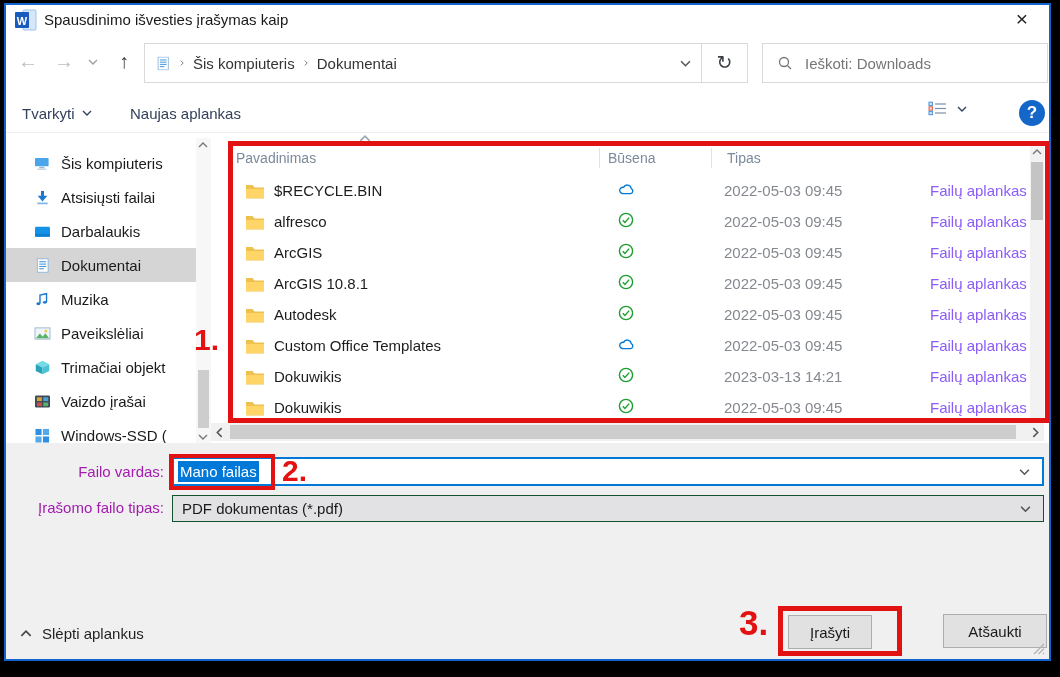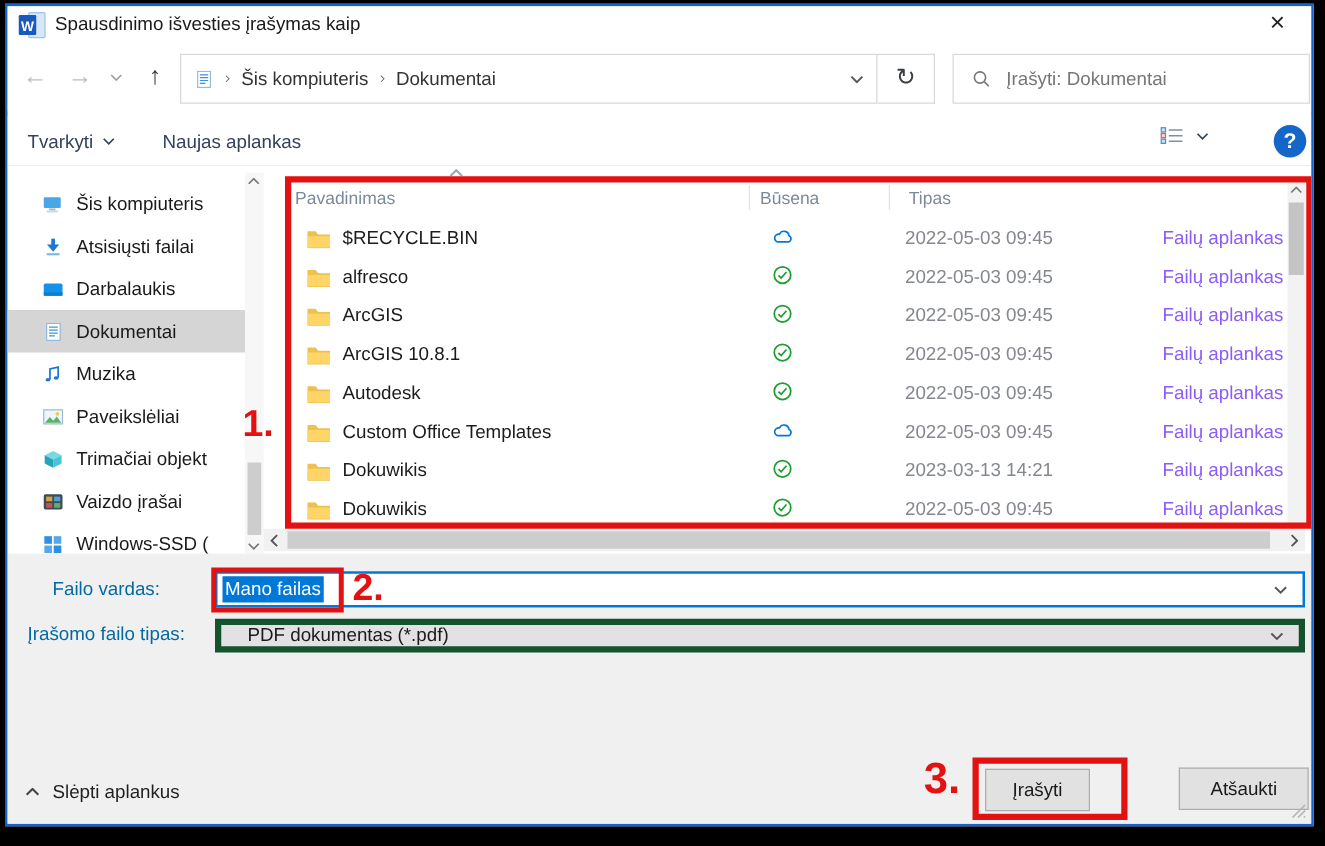--- a/index.html
+++ b/index.html
@@ -67,27 +67,27 @@
   
   .vscroll{position:absolute;right:5px;top:13px;width:14px;height:277px;background:#f2f2f2;z-index:4;}
   .vscroll .thumb{position:absolute;left:1px;width:12px;top:16px;height:58px;background:#c4c4c4;}
   .vscroll .chev{position:absolute;left:2px;top:3px;color:#777;}
   .hscroll{position:absolute;left:205px;right:5px;top:290px;height:18px;background:#f1f1f1;z-index:4;display:flex;align-items:center;}
   .hscroll .chev{color:#555;margin:0 3px;}
   .hscroll .thumb{height:14px;background:#cdcdcd;flex:0 0 786px;margin-left:2px;}
 
   
   .bottompane{position:absolute;left:0;top:438px;right:0;bottom:0;background:#f0f0f0;}
-  .flabel{position:absolute;left:0;width:158px;text-align:center;font-size:15px;color:#0369a1;white-space:nowrap;}
+  .flabel{position:absolute;left:0;width:158px;text-align:right;font-size:15px;color:#a21caf;white-space:nowrap;}
   .fname-label{top:20px;}
   .ftype-label{top:56px;}
   .filename-box{position:absolute;left:166px;right:5px;top:14px;height:29px;background:#fff;border:2px solid #0078d7;display:flex;align-items:center;padding-left:4px;cursor:text;}
   .filename-box .sel{background:#0078d7;color:#ffffff;font-size:15px;padding:2px 2px;white-space:nowrap;}
   .combo-chev{position:absolute;right:12px;top:50%;transform:translateY(-50%);color:#555;}
-  .filetype-box{position:absolute;left:166px;right:5px;top:52px;height:27px;background:#e2e2e4;border:5px solid #14532d;display:flex;align-items:center;padding-left:21px;font-size:15px;color:#1a1a1a;cursor:pointer;}
+  .filetype-box{position:absolute;left:166px;right:5px;top:52px;height:27px;background:#e2e2e4;border:1px solid #14532d;display:flex;align-items:center;padding-left:9px;font-size:15px;color:#1a1a1a;cursor:pointer;}
   .hidefolders{position:absolute;left:14px;top:182px;display:flex;align-items:center;gap:10px;font-size:15px;color:#1f1f1f;cursor:pointer;}
   .btn{position:absolute;height:34px;background:#e1e1e1;border:1px solid #adadad;font-size:15px;color:#1a1a1a;text-align:center;line-height:32px;cursor:pointer;font-family:"Liberation Sans",sans-serif;}
   .btn-save{left:782px;top:172px;width:84px;}
   .btn-cancel{left:937px;top:171px;width:104px;}
   .grip{position:absolute;right:4px;bottom:4px;}
 
   
   .anno-box{position:absolute;border:5px solid #e31212;z-index:50;pointer-events:none;}
   .box1{left:222px;top:136px;width:822px;height:282px;}
   .box2{left:163px;top:449px;width:106px;height:36px;border-width:4px;}
@@ -223,21 +223,21 @@
             </svg>
           </span>
     </div>
     <div class="refresh">↻</div>
     <div class="searchbox">
       <span class="icw">
             <svg width="16" height="16">
               <use href="#i-search"></use>
             </svg>
           </span>
-      <span class="ph">Įrašyti: Dokumentai</span>
+      <span class="ph">Ieškoti: Downloads</span>
     </div>
   </div>
 
   <div class="toolbar">
     <span class="tb-item tb-organize">
       <span>Tvarkyti</span>
       <span class="icw" style="color:#33415c">
             <svg width="10" height="6">
               <use href="#i-chev"></use>
             </svg>

